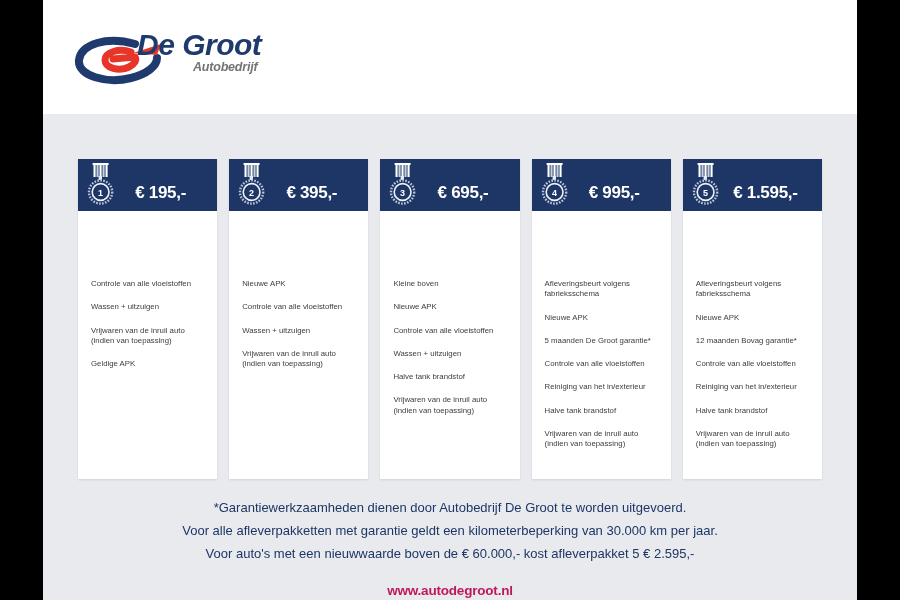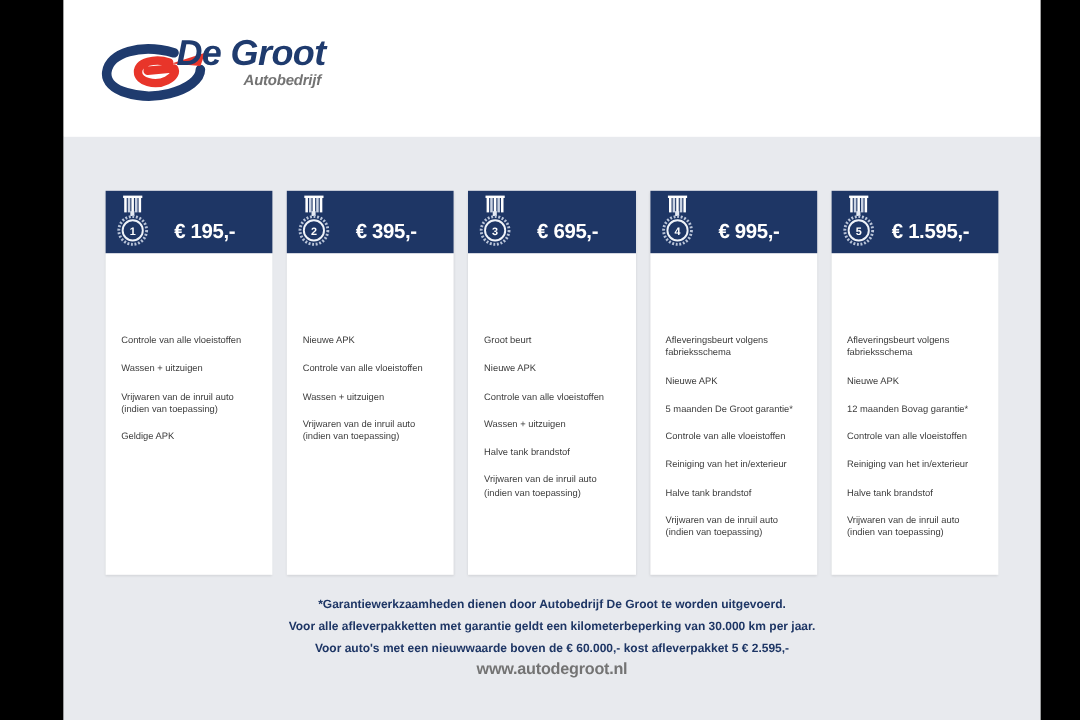--- a/index.html
+++ b/index.html
@@ -3,21 +3,21 @@
 <meta charset="utf-8">
 <style>
   * { box-sizing: border-box; margin: 0; padding: 0; }
   html, body {
     width: 900px; height: 600px;
     background: #000;
     font-family: "Liberation Sans", sans-serif;
     overflow: hidden;
   }
   #stage {
-    position: absolute; left: 53px; top: 0;
+    position: absolute; left: 43px; top: 0;
     width: 814px; height: 600px;
     background: #ffffff;
   }
   
   .header {
     position: absolute; left: 0; top: 0;
     width: 814px; height: 114px;
     background: #ffffff;
   }
   .logo-wrap {
@@ -92,28 +92,28 @@
     margin-bottom: 13px;
     white-space: pre-line;
   }
   
   .footer {
     position: absolute; left: 0; top: 382px;
     width: 814px;
     text-align: center;
   }
   .foot-line {
-    font-size: 10px; font-weight: bold;
+    font-size: 13px; font-weight: normal;
     color: #1e3665;
     line-height: 1.78;
   }
   .site-url {
-    margin-top: 1px;
+    margin-top: 18px;
     font-size: 13.5px; font-weight: bold;
-    color: #737373;
+    color: #be185d;
     letter-spacing: -0.2px;
   }
 </style>
 </head>
 <body>
 
 <div id="stage">
 
   <div class="header">
     <div class="logo-wrap">
@@ -191,21 +191,21 @@
               <rect x="8.6" y="1" width="16" height="2" fill="#ffffff"></rect>
               <rect x="14.6" y="14" width="3.4" height="4" fill="#e4e9f2"></rect>
               <circle cx="16.6" cy="30" r="11.6" fill="none" stroke="#b9c4d8" stroke-width="2.4" stroke-dasharray="1.6 1.4"></circle>
               <circle cx="16.6" cy="30" r="8.4" fill="none" stroke="#eef2f8" stroke-width="1.6"></circle>
               <circle cx="16.6" cy="30" r="6.6" fill="#1e3665"></circle>
               <text x="16.6" y="33.6" text-anchor="middle" font-family="Liberation Sans, sans-serif" font-size="9" font-weight="bold" fill="#ffffff">3</text>
             </svg>
             <div class="price">€ 695,-</div>
           </div>
           <div class="card-body">
-            <div class="feat">Groot beurt</div>
+            <div class="feat">Kleine boven</div>
             <div class="feat">Nieuwe APK</div>
             <div class="feat">Controle van alle vloeistoffen</div>
             <div class="feat">Wassen + uitzuigen</div>
             <div class="feat">Halve tank brandstof</div>
             <div class="feat">Vrijwaren van de inruil auto
 (indien van toepassing)</div>
           </div>
         </div>
         <div class="card">
           <div class="card-head">

